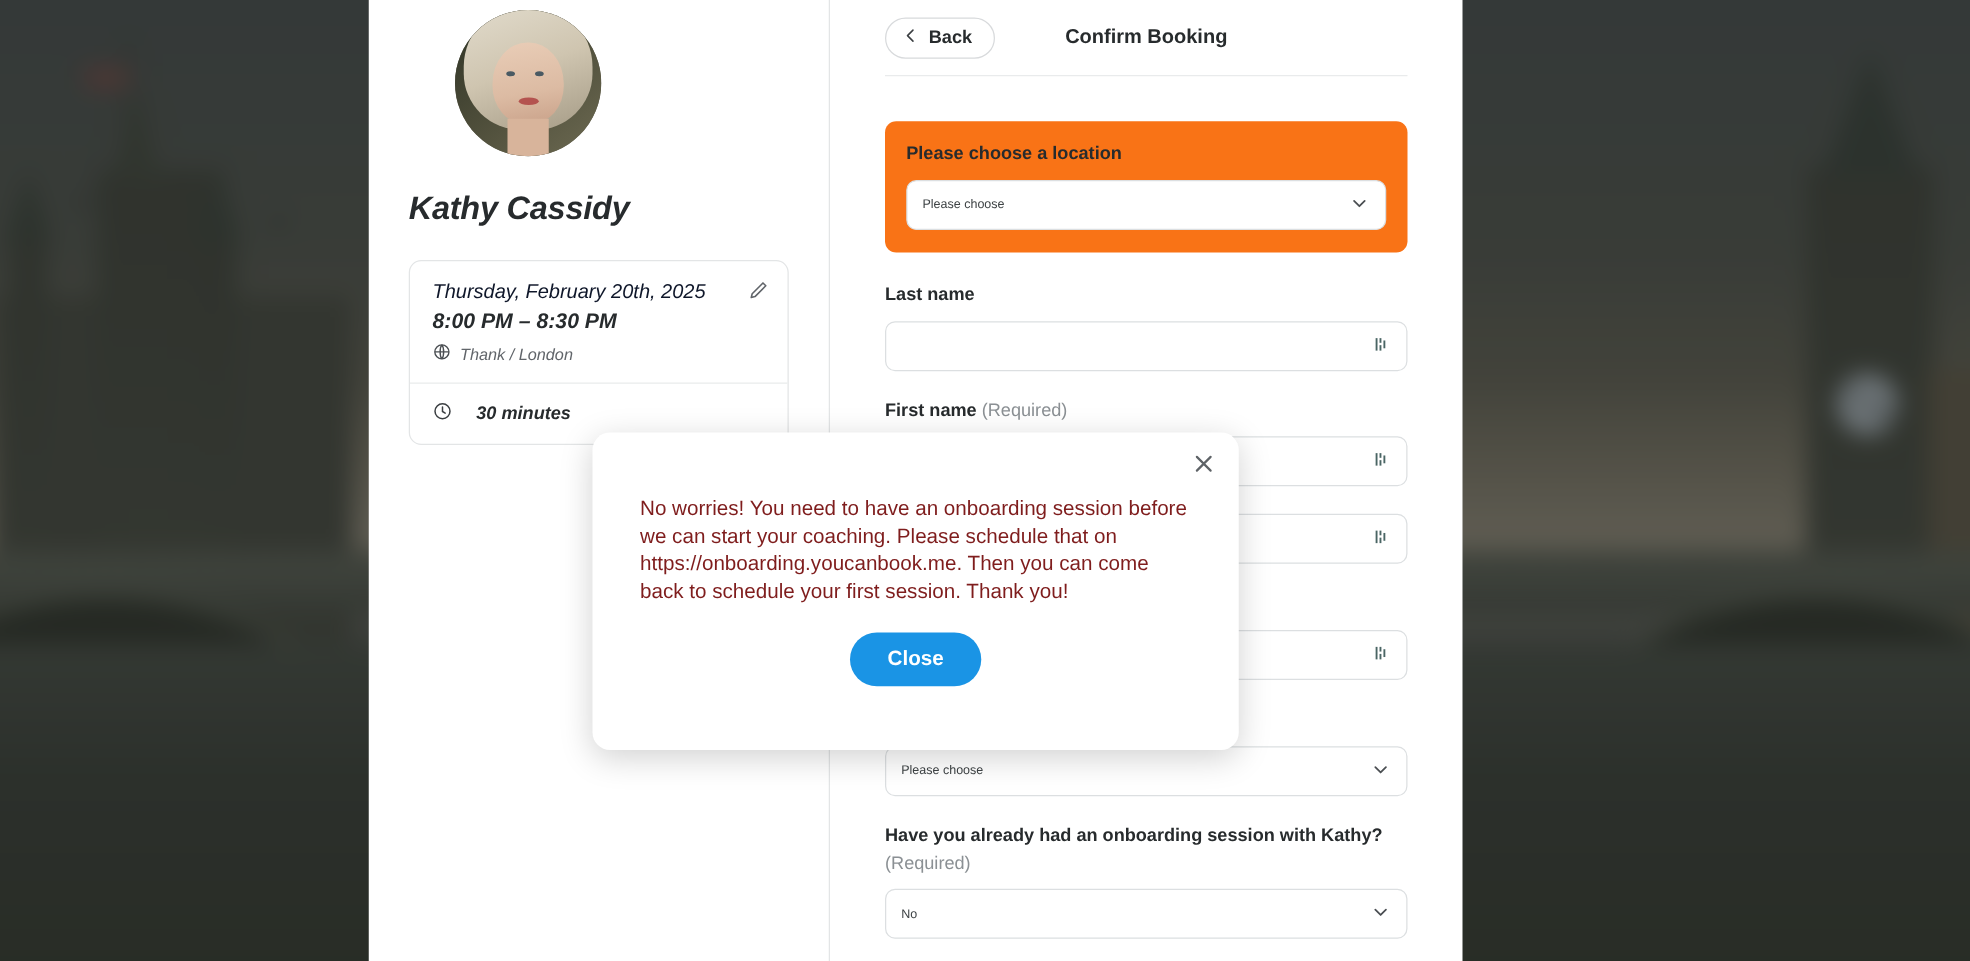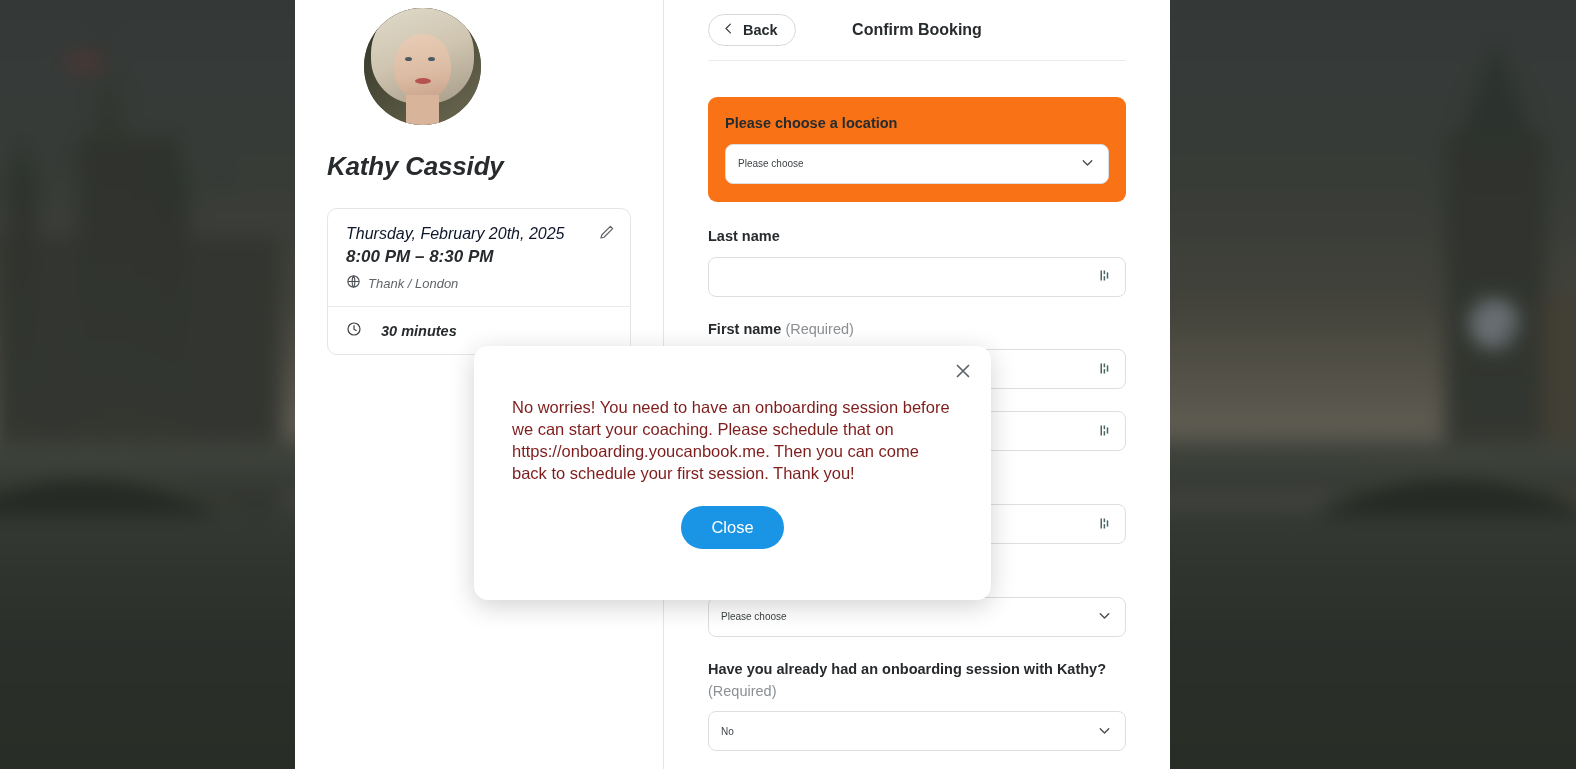--- a/index.html
+++ b/index.html
@@ -231,21 +231,21 @@
   }
   #modal-close-button {
     display: block;
     margin: 22px auto 0;
     background: #1a94e5;
     color: #fff;
     border: none;
     border-radius: 22px;
     padding: 12px 30px;
     font-size: 16.5px;
-    font-weight: normal;
+    font-weight: bold;
     font-family: "Liberation Sans", sans-serif;
     cursor: pointer;
   }
 </style>
 </head>
 <body>
 
 <div id="bg-photo">
   <div class="sky"></div>
   <div class="haze"></div>

